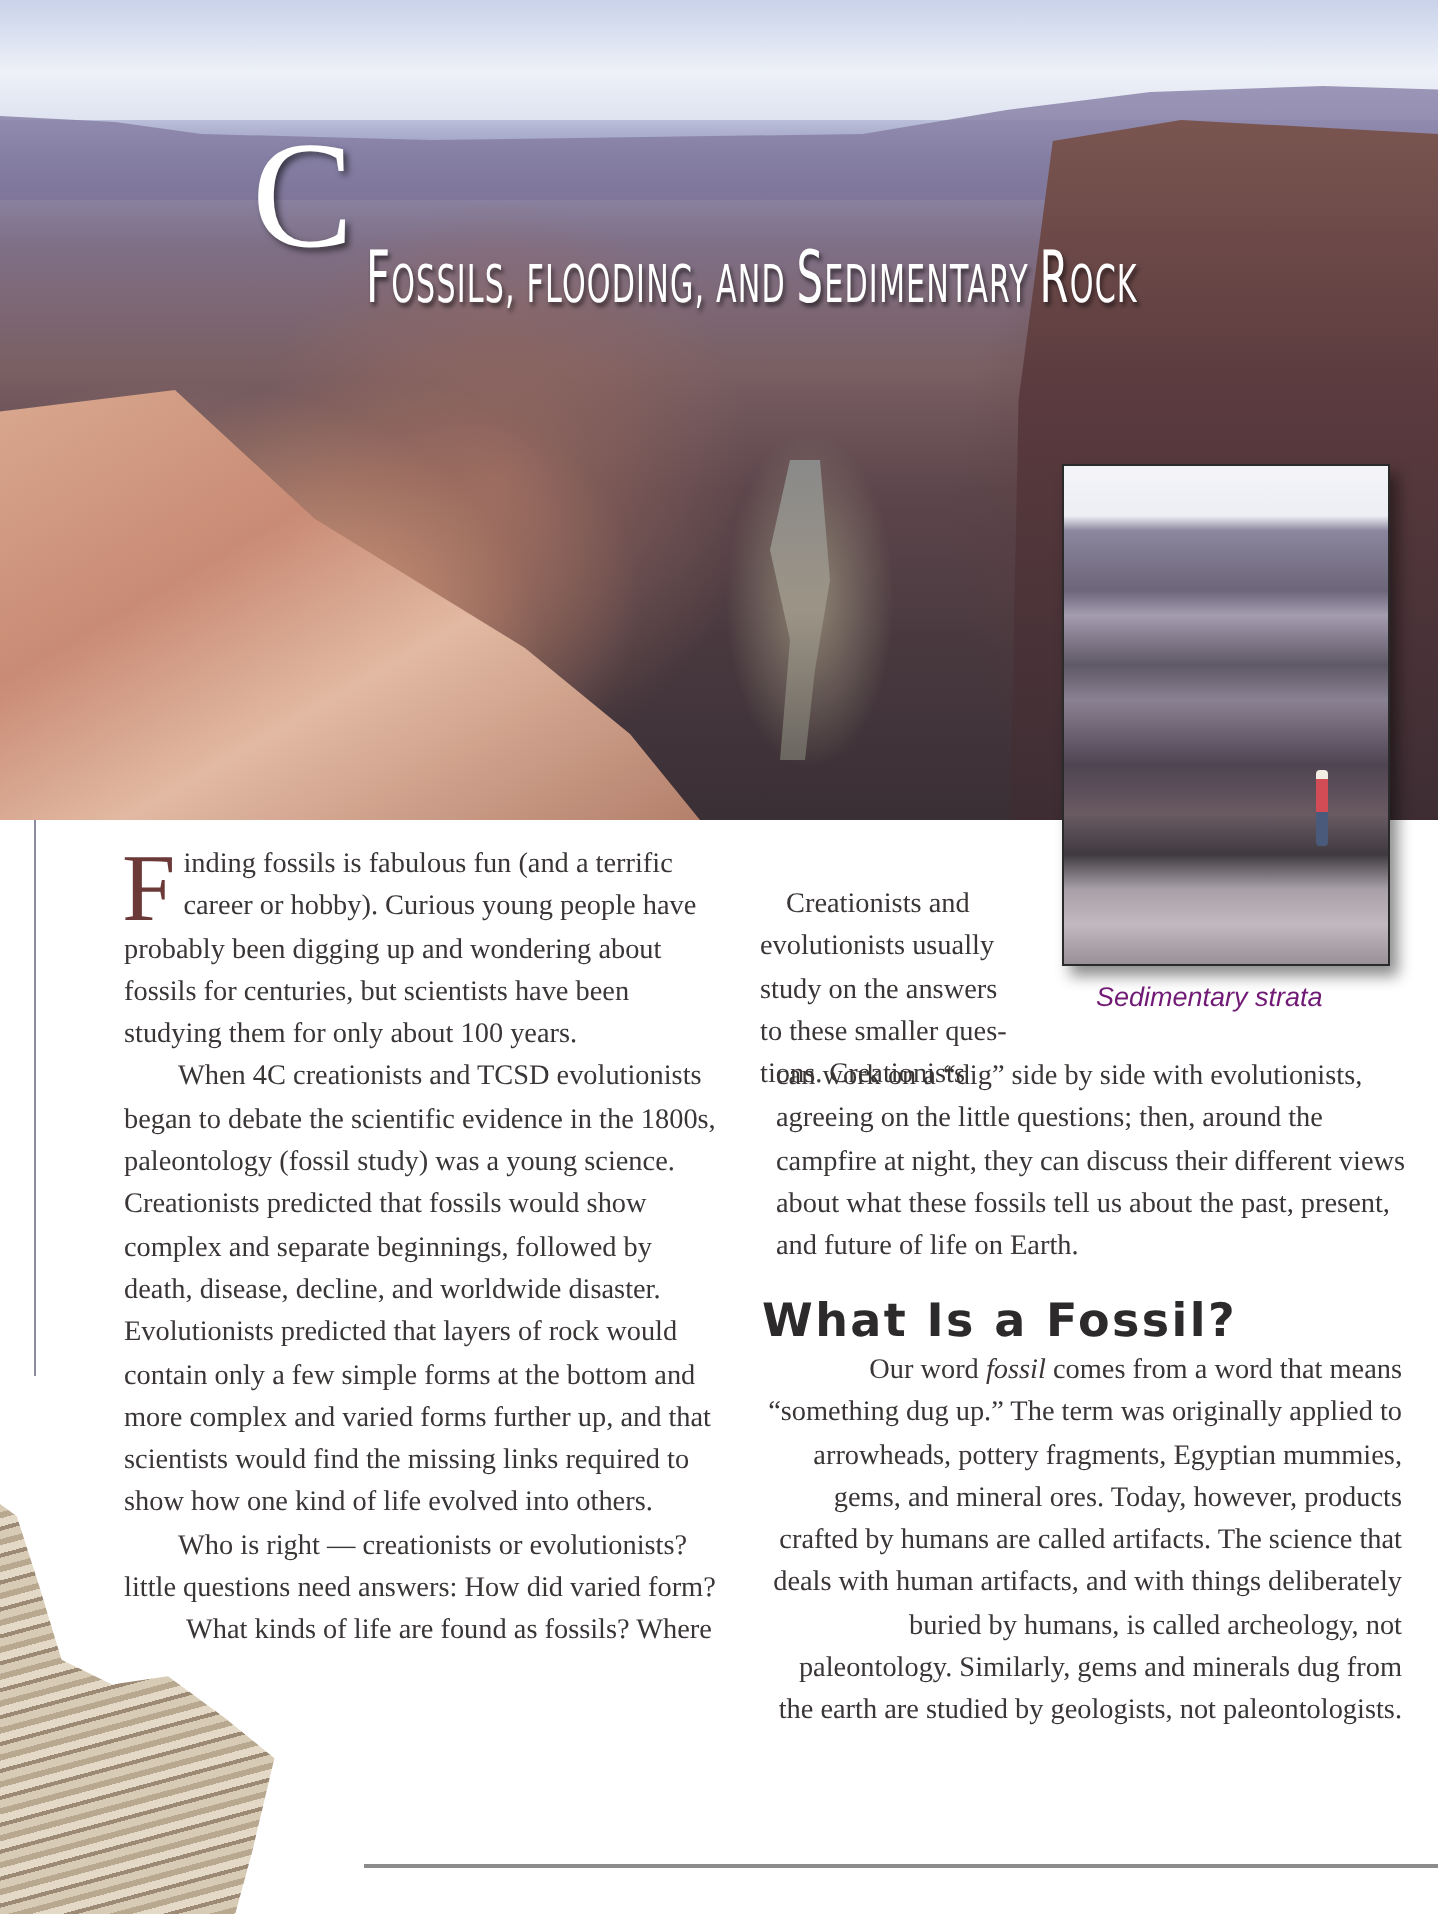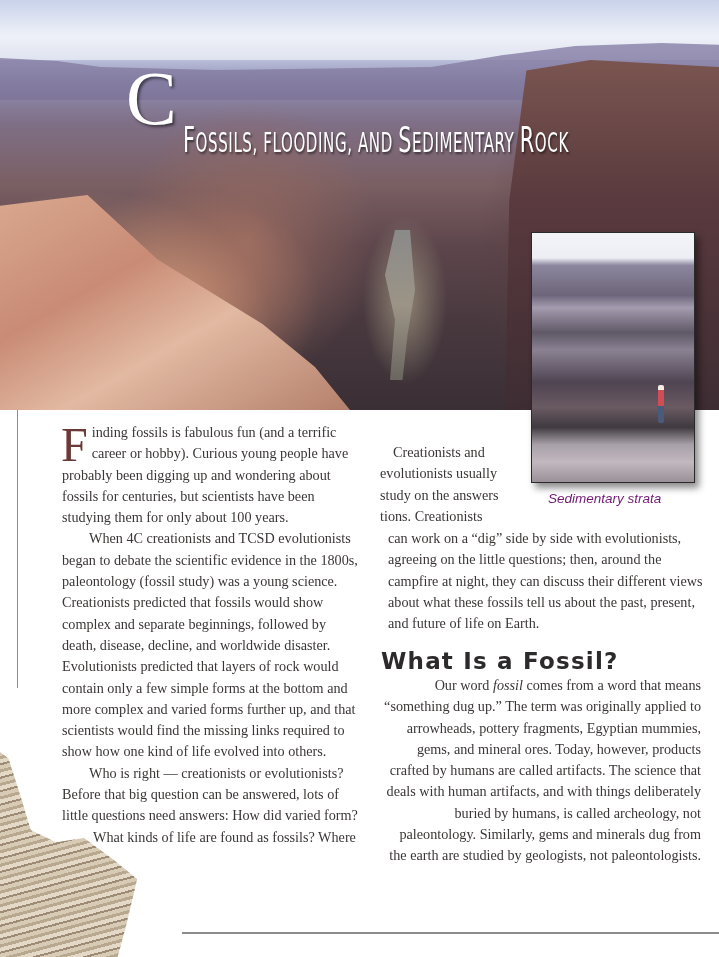--- a/index.html
+++ b/index.html
@@ -71,30 +71,30 @@
 </div>
 <div class="caption">Sedimentary strata</div>
 
 <div class="vline"></div>
 
 <div class="col col-left">
   <p><span class="dropcap">F</span><span>inding fossils is fabulous fun (and a terrific career or hobby). Curious young people have probably been digging up and wondering about fossils for centuries, but scientists have been studying them for only about 100 years.</span></p>
   <p class="ind">When 4C creationists and TCSD evolutionists began to debate the scientific evidence in the 1800s, paleontology (fossil study) was a young science. Creationists predicted that fossils would show complex and separate beginnings, followed by death, disease, decline, and worldwide disaster. Evolutionists predicted that layers of rock would contain only a few simple forms at the bottom and more complex and varied forms further up, and that scientists would find the missing links required to show how one kind of life evolved into others.</p>
   <div class="last-lines">
     <p style="text-indent:27px">Who is right — creationists or evolutionists?</p>
-    <p>Before that big question can be answered, lots of</p>
     <p>little questions need answers: How did varied form?</p>
     <p style="padding-left:31px">What kinds of life are found as fossils? Where</p>
   </div>
 </div>
 
 <div class="col col-right-top">
   <p style="text-indent:13px">Creationists and</p>
   <p>evolutionists usually</p>
   <p>study on the answers</p>
+  <p>to these smaller ques-</p>
   <p>tions. Creationists</p>
 </div>
 
 <div class="col col-right">
   <p>can work on a “dig” side by side with evolutionists, agreeing on the little questions; then, around the campfire at night, they can discuss their different views about what these fossils tell us about the past, present, and future of life on Earth.</p>
 </div>
 
 <div class="heading">What Is a Fossil?</div>
 
 <div class="col col-right2">

